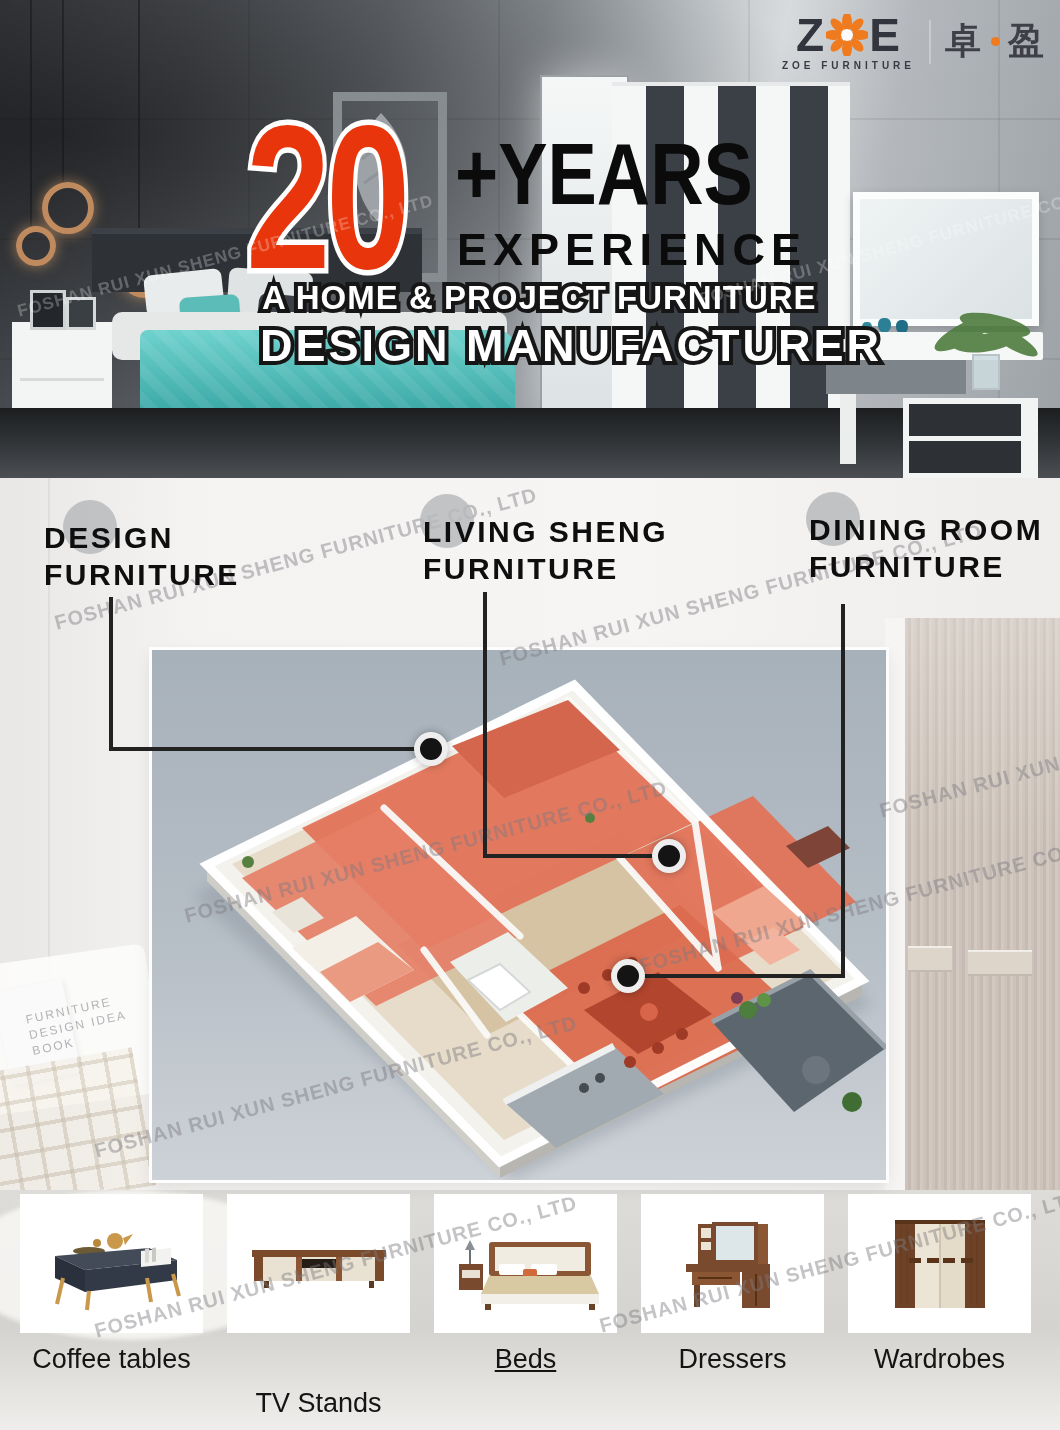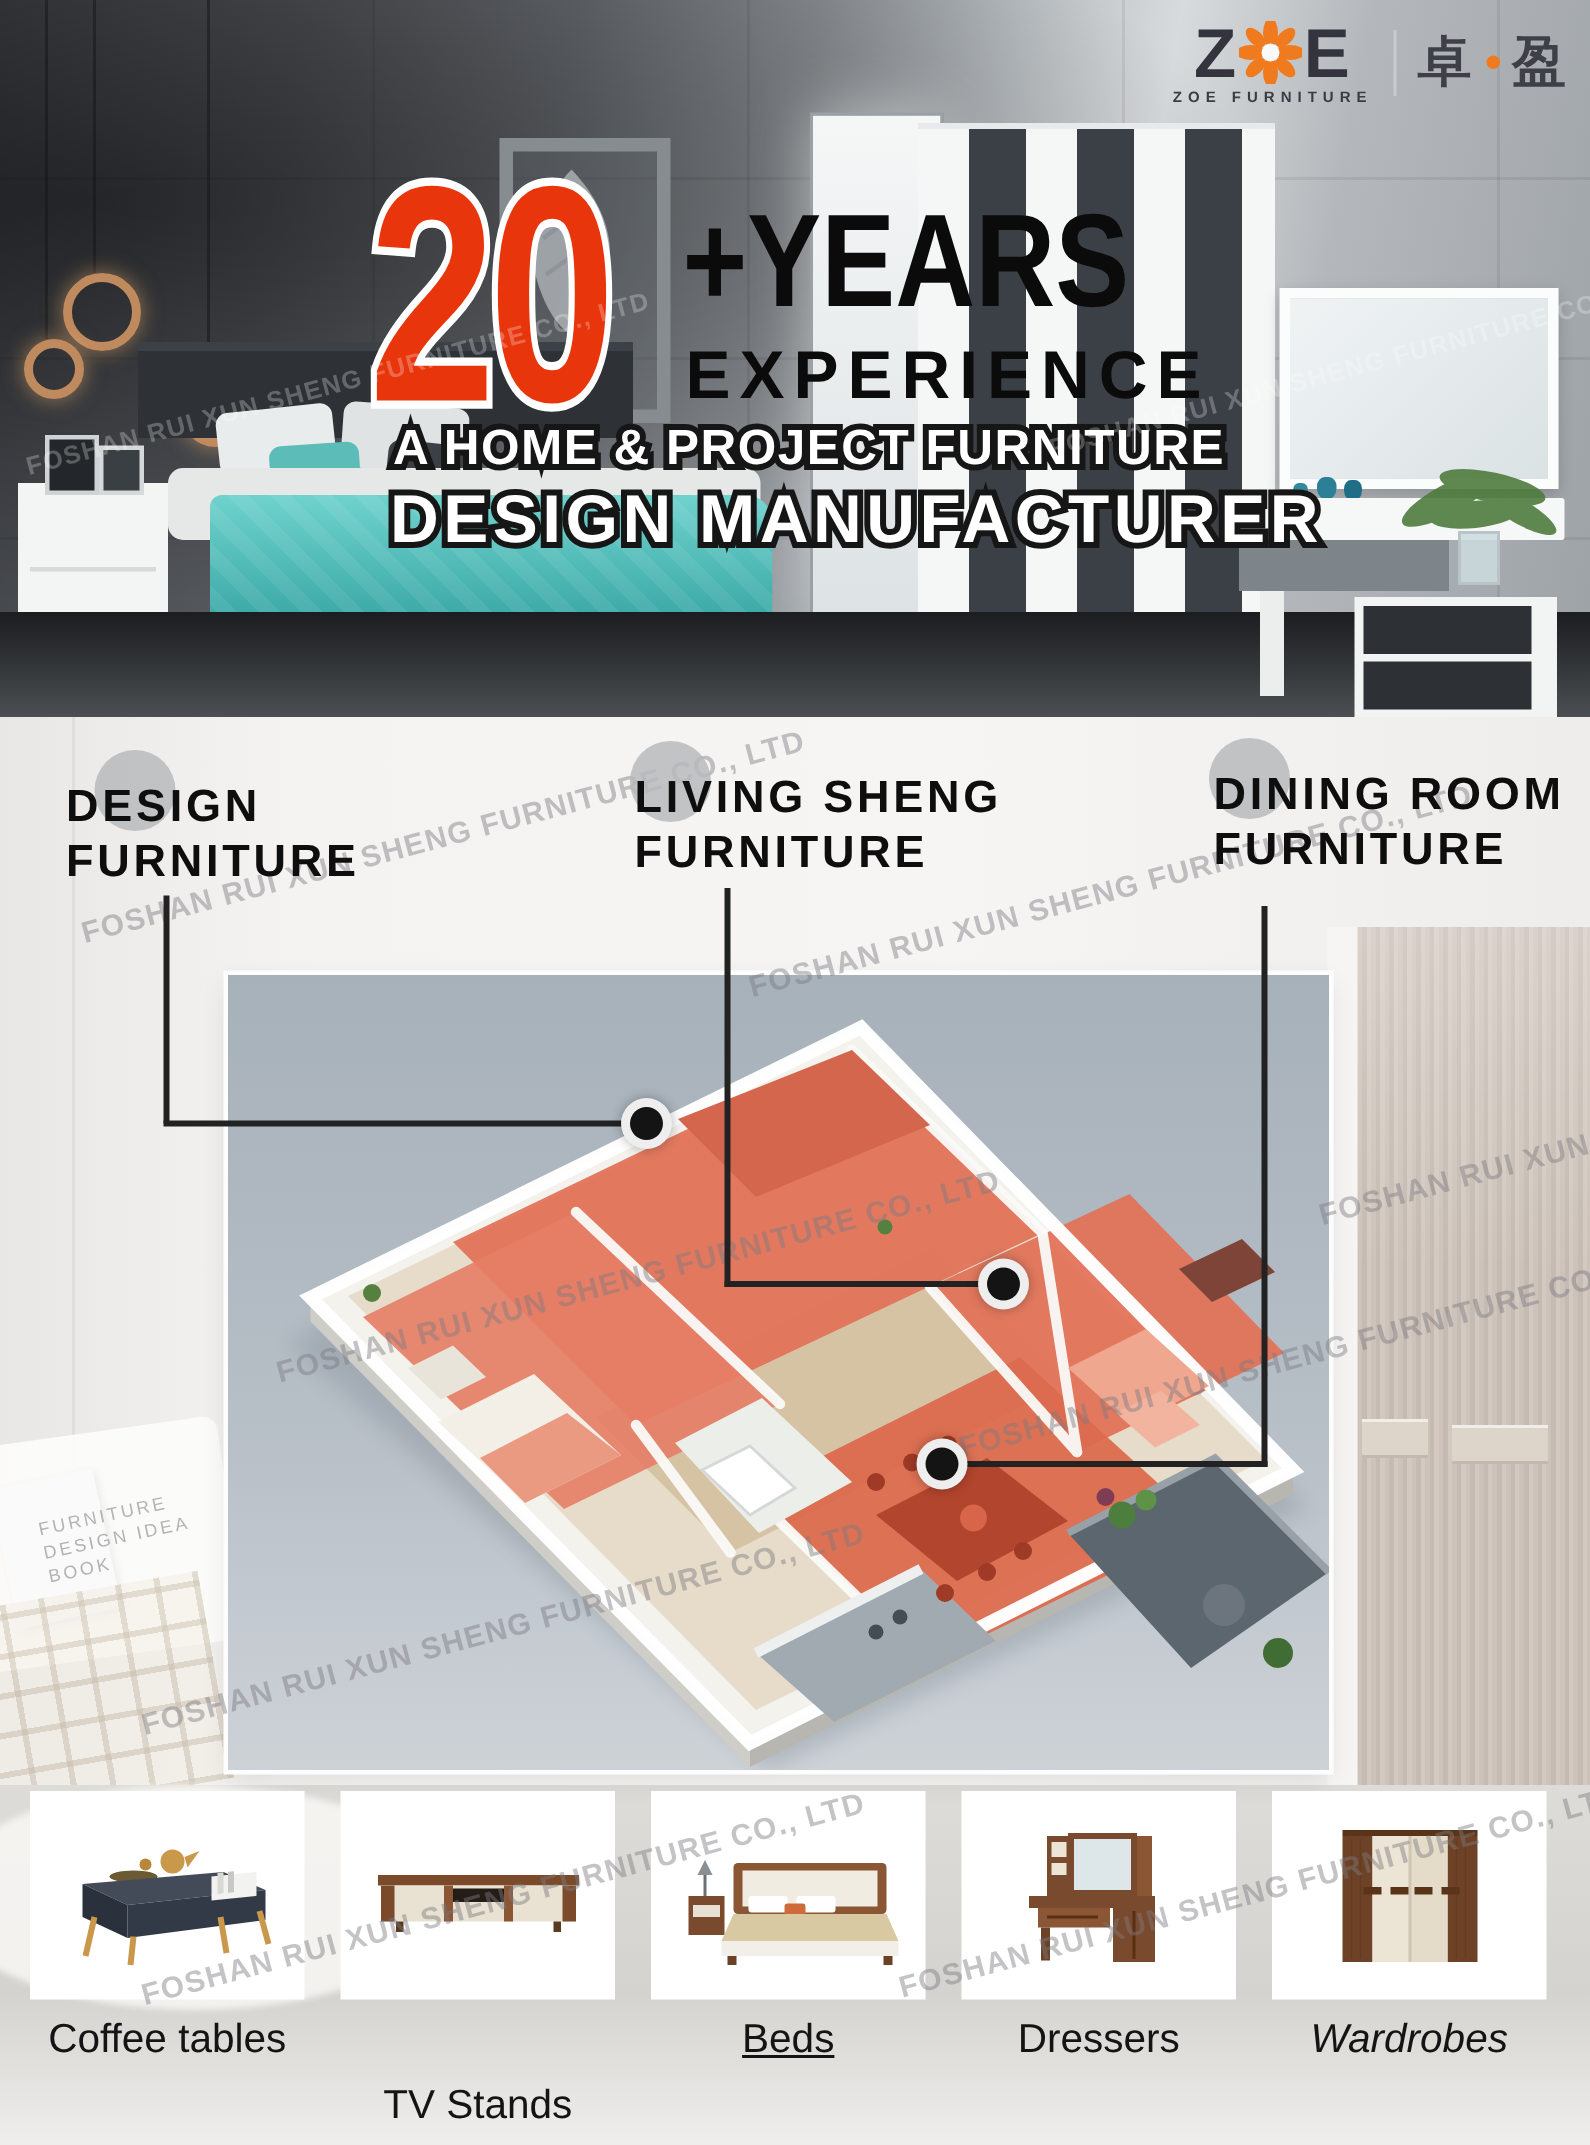--- a/index.html
+++ b/index.html
@@ -410,21 +410,21 @@
         <line x1="106" y1="12" x2="106" y2="92"></line>
           <line x1="112" y1="12" x2="112" y2="92"></line>
       </g>
     </svg>
   </div>
 
   <div class="card-label" style="left:20px;">Coffee tables</div>
   <div class="card-label" style="left:227px;margin-top:44px;">TV Stands</div>
   <div class="card-label" style="left:434px;text-decoration:underline;">Beds</div>
   <div class="card-label" style="left:641px;">Dressers</div>
-  <div class="card-label" style="left:848px;font-style:italic;">Wardrobes</div>
+  <div class="card-label" style="left:848px;">Wardrobes</div>
 
   <div class="wm light small" style="left:18px;top:302px;">FOSHAN RUI XUN SHENG FURNITURE CO., LTD</div>
   <div class="wm light small" style="left:700px;top:290px;">FOSHAN RUI XUN SHENG FURNITURE CO., LTD</div>
   <div class="wm" style="left:55px;top:612px;">FOSHAN RUI XUN SHENG FURNITURE CO., LTD</div>
   <div class="wm" style="left:500px;top:648px;">FOSHAN RUI XUN SHENG FURNITURE CO., LTD</div>
   <div class="wm" style="left:880px;top:800px;">FOSHAN RUI XUN SHENG FURNITURE CO., LTD</div>
   <div class="wm" style="left:185px;top:905px;">FOSHAN RUI XUN SHENG FURNITURE CO., LTD</div>
   <div class="wm" style="left:95px;top:1140px;">FOSHAN RUI XUN SHENG FURNITURE CO., LTD</div>
   <div class="wm" style="left:640px;top:955px;">FOSHAN RUI XUN SHENG FURNITURE CO., LTD</div>
   <div class="wm" style="left:95px;top:1320px;">FOSHAN RUI XUN SHENG FURNITURE CO., LTD</div>

